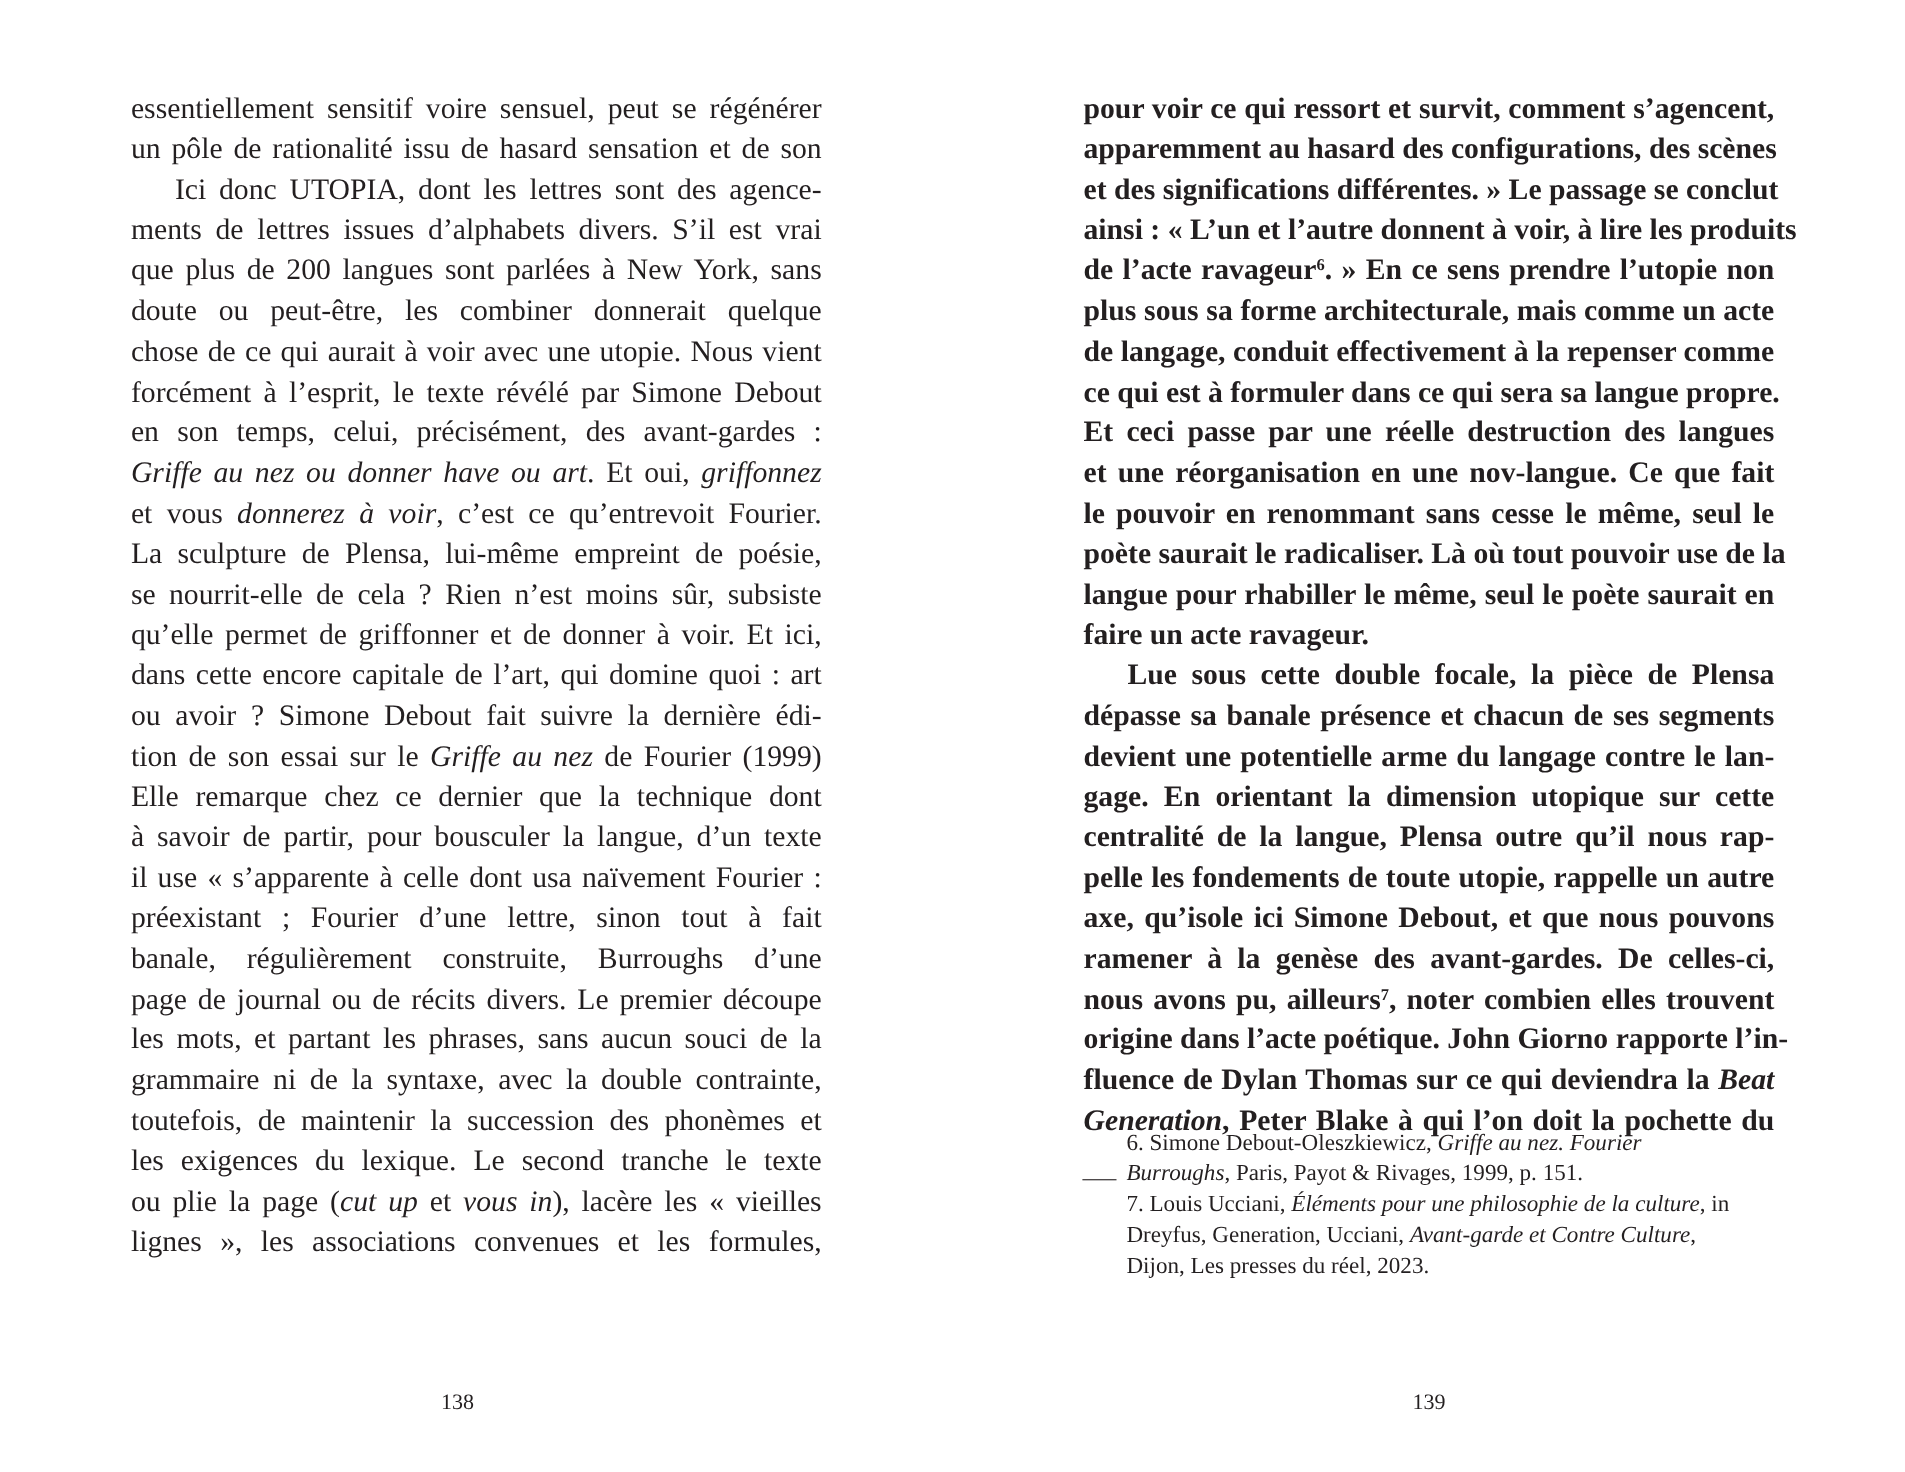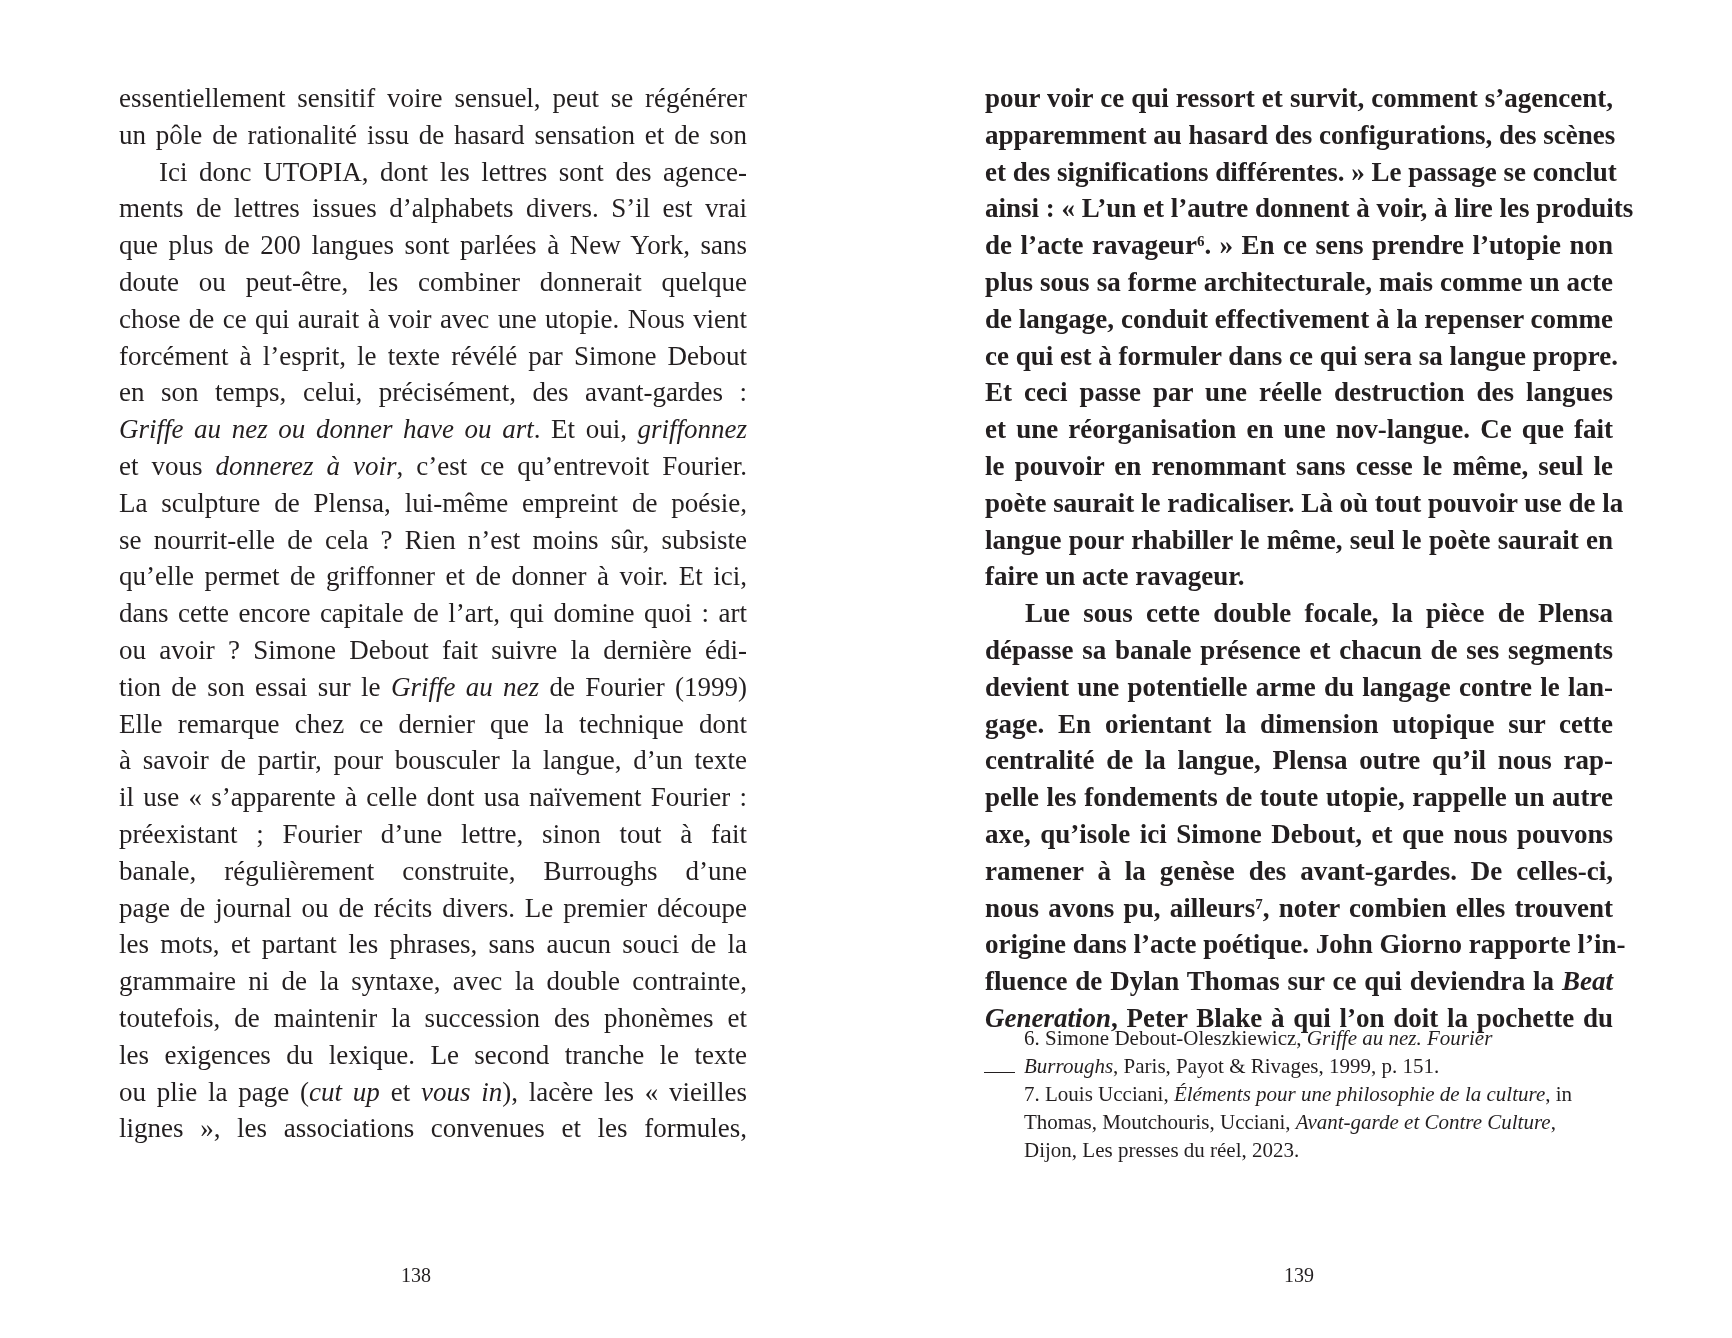--- a/index.html
+++ b/index.html
@@ -152,17 +152,17 @@
       <span class="line"><span>nous avons pu, ailleurs</span><sup class="fn">7</sup><span>, noter combien elles trouvent</span></span>
       <span class="line"><span>origine dans l’acte poétique. John Giorno rapporte l’in-</span></span>
       <span class="line"><span>fluence de Dylan Thomas sur ce qui deviendra la </span><span class="it">Beat</span></span>
       <span class="line"><span class="it">Generation</span><span>, Peter Blake à qui l’on doit la pochette du</span></span>
     </div>
   <div class="footnote-rule"></div>
   <div class="footnotes">
       <span class="fn-line"><span>6. Simone Debout-Oleszkiewicz, </span><span class="it">Griffe au nez. Fourier</span></span>
       <span class="fn-line"><span class="it">Burroughs</span><span>, Paris, Payot &amp; Rivages, 1999, p. 151.</span></span>
       <span class="fn-line"><span>7. Louis Ucciani, </span><span class="it">Éléments pour une philosophie de la culture</span><span>, in</span></span>
-      <span class="fn-line"><span>Thomas, Moutchouris, Ucciani, </span><span class="it">Avant-garde et Contre Culture</span><span>,</span></span>
+      <span class="fn-line"><span>Dreyfus, Generation, Ucciani, </span><span class="it">Avant-garde et Contre Culture</span><span>,</span></span>
       <span class="fn-line"><span>Dijon, Les presses du réel, 2023.</span></span>
     </div>
   <div class="page-number">139</div>
 </div>
 
 </body></html>

